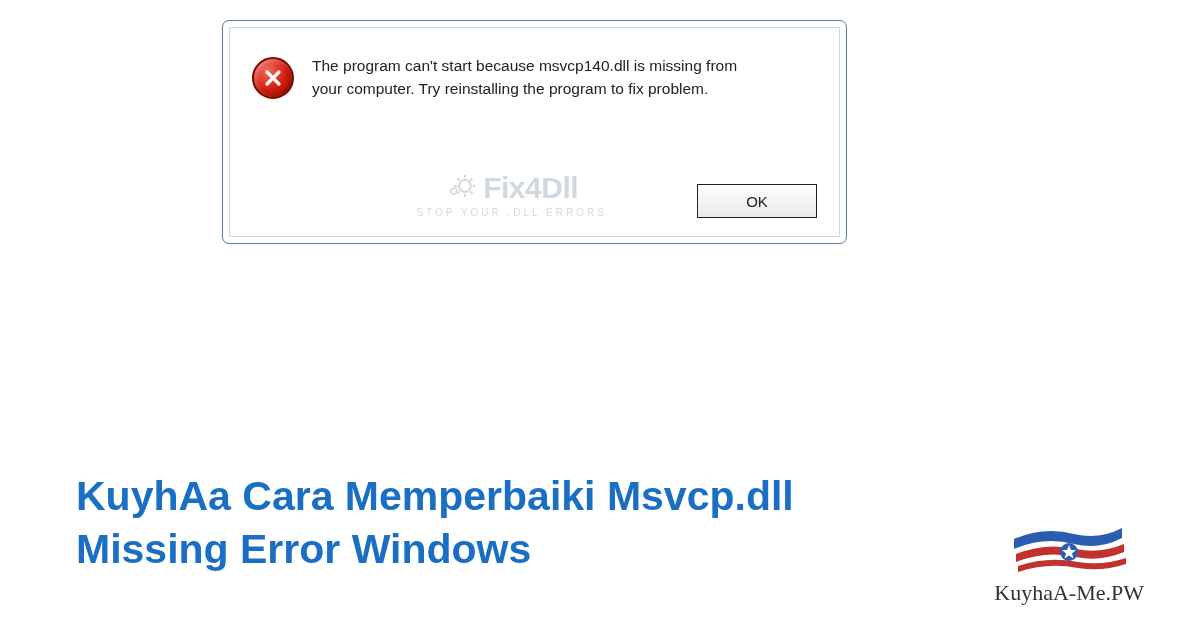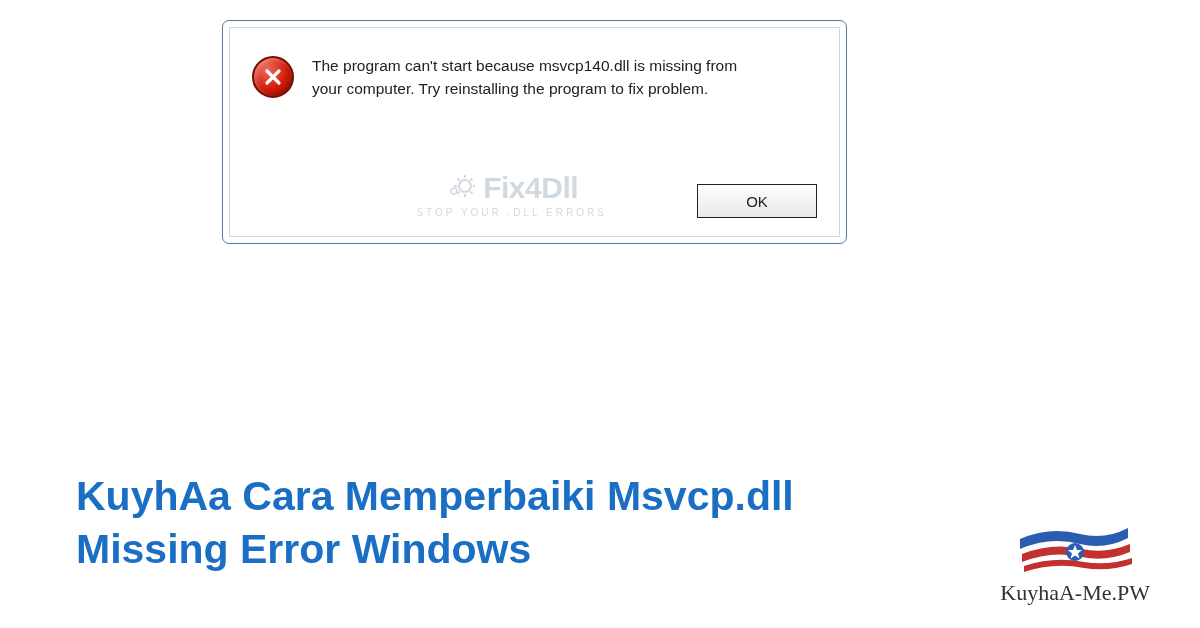--- a/index.html
+++ b/index.html
@@ -61,21 +61,21 @@
       margin: 6px;
       border: 1px solid #cfd6df;
       background: #ffffff;
       padding: 26px 22px 16px 22px;
       height: 210px;
       position: relative;
     }
 
     .message-row {
       display: flex;
-      align-items: flex-start;
+      align-items: center;
       gap: 18px;
     }
 
     .error-icon {
       width: 42px;
       height: 42px;
       border-radius: 50%;
       background: radial-gradient(circle at 35% 30%, #f26a5a 0%, #d21b0a 55%, #a10f02 100%);
       border: 2px solid #7a0c02;
       display: flex;
@@ -157,21 +157,21 @@
       color: #1a6fc4;
       font-family: "Segoe UI", Arial, sans-serif;
       line-height: 1.3;
       max-width: 780px;
       margin-top: 32px;
     }
 
     
     .site-logo {
       position: absolute;
-      right: 50px;
+      right: 56px;
       bottom: 22px;
       text-align: center;
     }
     .logo-graphic {
       width: 130px;
       height: 52px;
       position: relative;
       margin: 0 auto 4px;
     }
     .logo-text {

